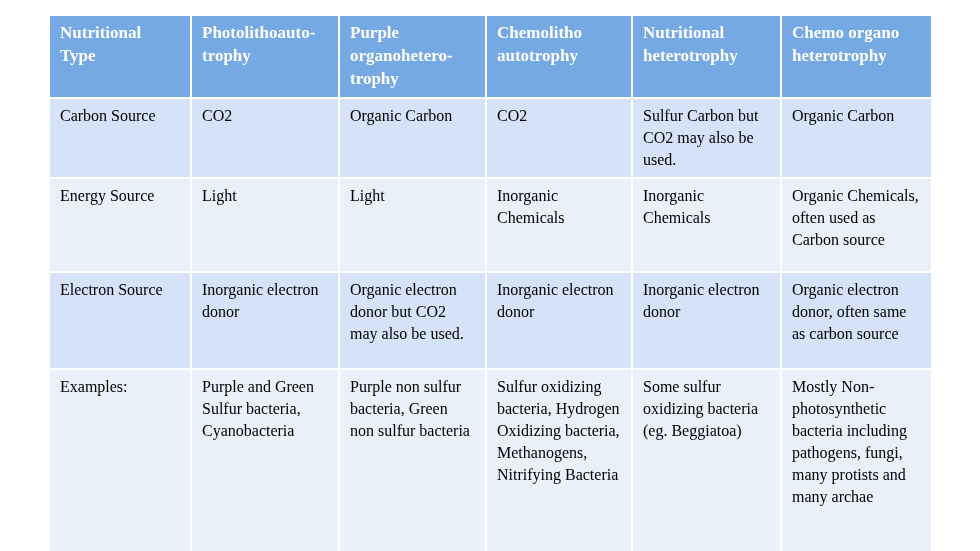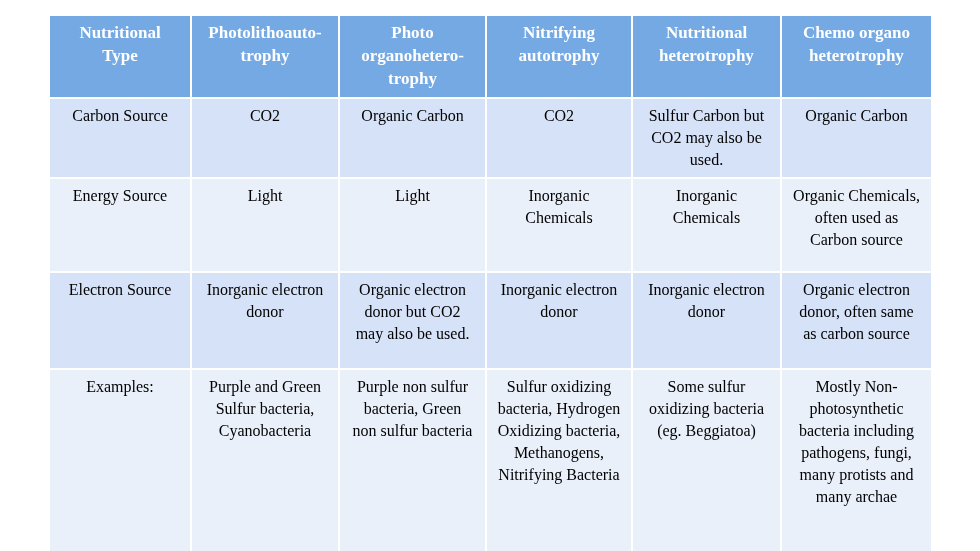--- a/index.html
+++ b/index.html
@@ -21,21 +21,21 @@
     position: absolute;
     left: 48px;
     top: 14px;
     width: 883px;
     border-collapse: collapse;
     table-layout: fixed;
   }
   .nutri-table th, .nutri-table td {
     border: 2px solid #ffffff;
     vertical-align: top;
-    text-align: center;
+    text-align: left;
     padding: 6px 10px 6px 10px;
     overflow: hidden;
   }
   .nutri-table thead tr { height: 78px; }
   .nutri-table tbody tr.r0 { height: 75px; }
   .nutri-table tbody tr.r1 { height: 94px; }
   .nutri-table tbody tr.r2 { height: 97px; }
   .nutri-table tbody tr.r3 { height: 185px; }
   .nutri-table th {
     background: #74a9e4;
@@ -62,22 +62,22 @@
       <col style="width:148px">
       <col style="width:147px">
       <col style="width:146px">
       <col style="width:149px">
       <col style="width:151px">
     </colgroup>
     <thead>
       <tr>
         <th>Nutritional Type</th>
         <th>Photolithoauto-trophy</th>
-        <th>Photo organohetero-trophy</th>
-        <th>Nitrifying autotrophy</th>
+        <th>Purple organohetero-trophy</th>
+        <th>Chemolitho autotrophy</th>
         <th>Nutritional heterotrophy</th>
         <th>Chemo organo heterotrophy</th>
       </tr>
     </thead>
     <tbody>
       <tr class="r0 dark">
         <td>Carbon Source</td>
         <td>CO2</td>
         <td>Organic Carbon</td>
         <td>CO2</td>

